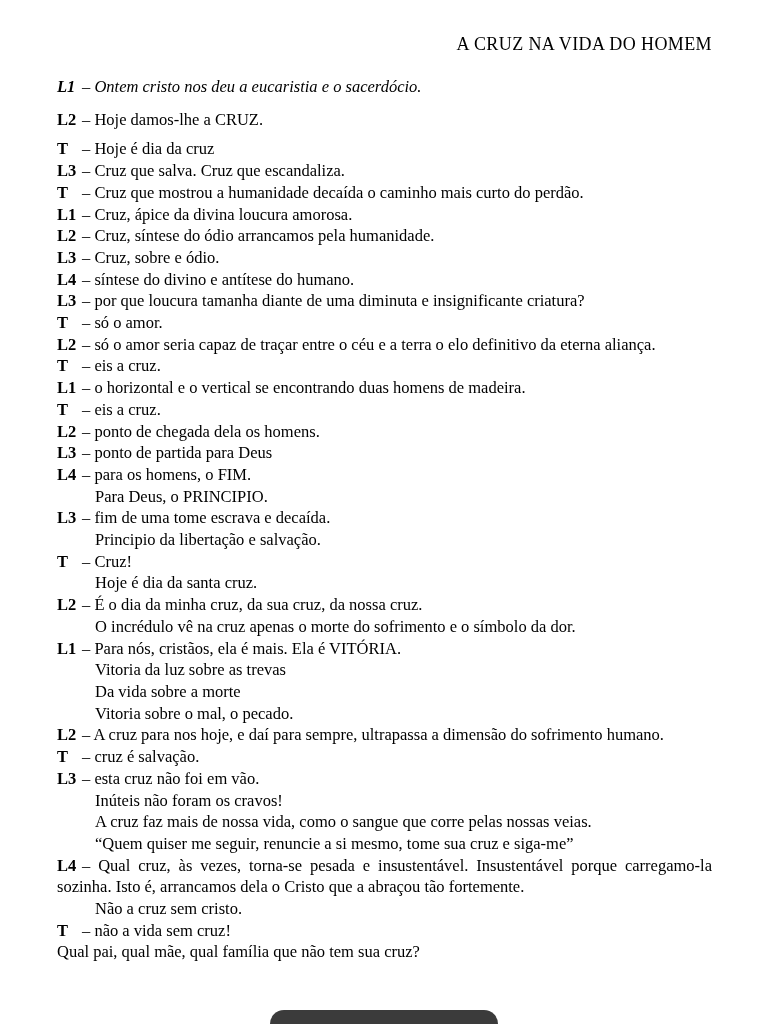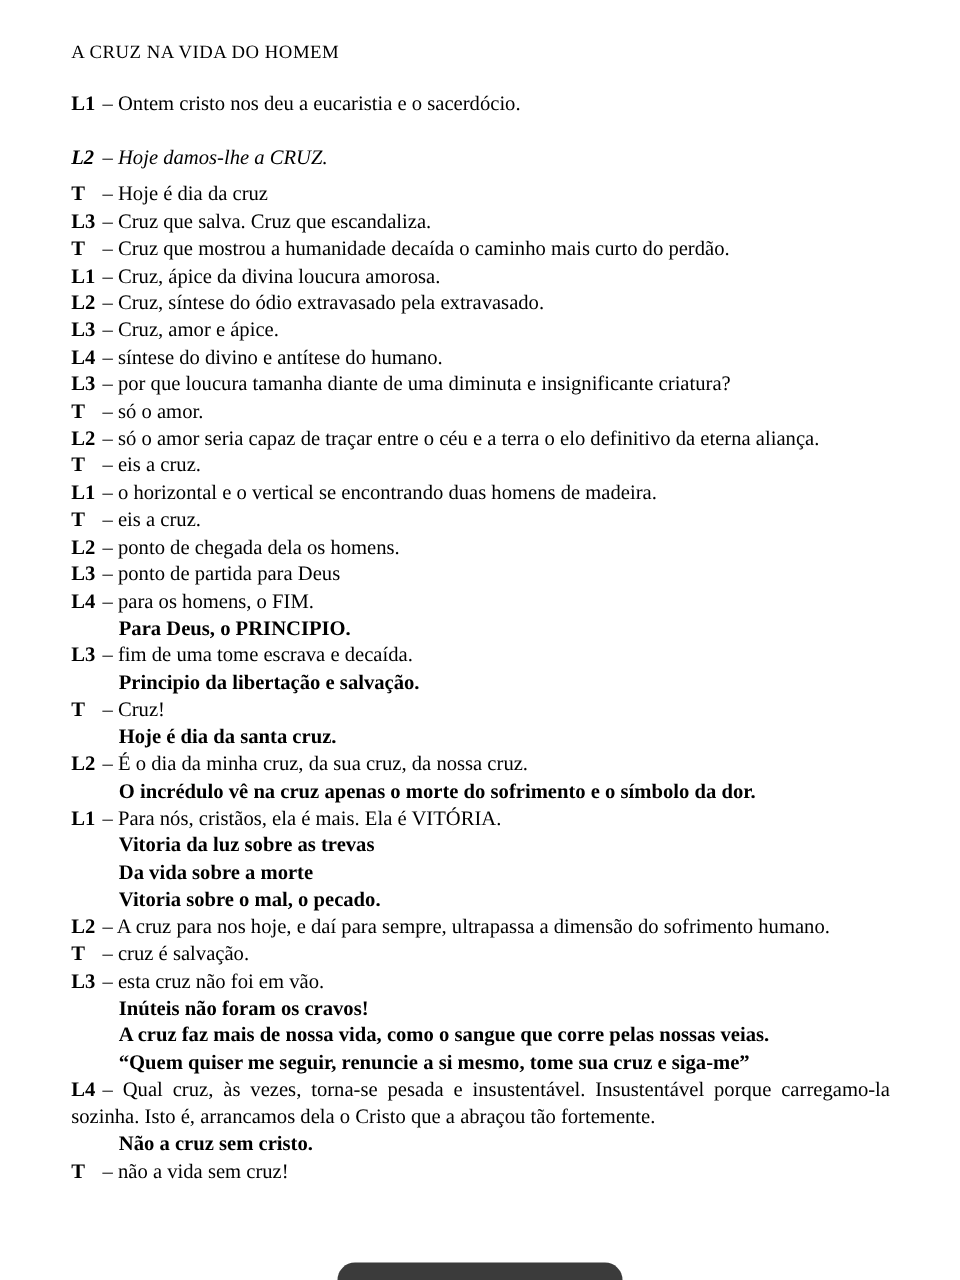--- a/index.html
+++ b/index.html
@@ -5,35 +5,35 @@
   * { margin: 0; padding: 0; box-sizing: border-box; }
   html, body { background: #ffffff; }
   body {
     width: 768px; height: 1024px;
     position: relative; overflow: hidden;
     font-family: "Liberation Serif", "DejaVu Serif", serif;
     color: #000000;
   }
   .page { width: 100%; height: 100%; padding: 34px 56px 0 57px; position: relative; }
   .doc-title {
-    text-align: left;
-    font-size: 15px;
+    text-align: right;
+    font-size: 18px;
     letter-spacing: 0.4px;
     margin-bottom: 21px;
     white-space: nowrap;
   }
   .text-body { }
   .line {
     font-size: 16.5px;
     line-height: 21.7px;
     text-align: justify;
   }
-  .line.gap-large { margin-bottom: 21px; }
-  .line.gap-small { margin-bottom: 8px; font-style: italic; }
-  .line.indent { padding-left: 38px; font-weight: bold; }
+  .line.gap-large { margin-bottom: 11px; font-style: italic; }
+  .line.gap-small { margin-bottom: 8px; }
+  .line.indent { padding-left: 38px; }
   .speaker-label {
     font-weight: bold;
     display: inline-block;
     min-width: 25px;
   }
   .dash { }
   .bottom-toolbar {
     position: absolute;
     left: 50%;
     transform: translateX(-50%);
@@ -50,22 +50,22 @@
 <div class="page">
   <div class="doc-title">A CRUZ NA VIDA DO HOMEM</div>
 
   <div class="text-body">
       <p class="line gap-large"><span class="speaker-label">L1</span><span class="dash">– </span><span class="line-text">Ontem cristo nos deu a eucaristia e o sacerdócio.</span></p>
       <p class="line gap-small"><span class="speaker-label">L2</span><span class="dash">– </span><span class="line-text">Hoje damos-lhe a CRUZ.</span></p>
       <p class="line"><span class="speaker-label">T</span><span class="dash">– </span><span class="line-text">Hoje é dia da cruz</span></p>
       <p class="line"><span class="speaker-label">L3</span><span class="dash">– </span><span class="line-text">Cruz que salva. Cruz que escandaliza.</span></p>
       <p class="line"><span class="speaker-label">T</span><span class="dash">– </span><span class="line-text">Cruz que mostrou a humanidade decaída o caminho mais curto do perdão.</span></p>
       <p class="line"><span class="speaker-label">L1</span><span class="dash">– </span><span class="line-text">Cruz, ápice da divina loucura amorosa.</span></p>
-      <p class="line"><span class="speaker-label">L2</span><span class="dash">– </span><span class="line-text">Cruz, síntese do ódio extravasado pela extravasado.</span></p>
-      <p class="line"><span class="speaker-label">L3</span><span class="dash">– </span><span class="line-text">Cruz, amor e ápice.</span></p>
+      <p class="line"><span class="speaker-label">L2</span><span class="dash">– </span><span class="line-text">Cruz, síntese do ódio arrancamos pela humanidade.</span></p>
+      <p class="line"><span class="speaker-label">L3</span><span class="dash">– </span><span class="line-text">Cruz, sobre e ódio.</span></p>
       <p class="line"><span class="speaker-label">L4</span><span class="dash">– </span><span class="line-text">síntese do divino e antítese do humano.</span></p>
       <p class="line"><span class="speaker-label">L3</span><span class="dash">– </span><span class="line-text">por que loucura tamanha diante de uma diminuta e insignificante criatura?</span></p>
       <p class="line"><span class="speaker-label">T</span><span class="dash">– </span><span class="line-text">só o amor.</span></p>
       <p class="line"><span class="speaker-label">L2</span><span class="dash">– </span><span class="line-text">só o amor seria capaz de traçar entre o céu e a terra o elo definitivo da eterna aliança.</span></p>
       <p class="line"><span class="speaker-label">T</span><span class="dash">– </span><span class="line-text">eis a cruz.</span></p>
       <p class="line"><span class="speaker-label">L1</span><span class="dash">– </span><span class="line-text">o horizontal e o vertical se encontrando duas homens de madeira.</span></p>
       <p class="line"><span class="speaker-label">T</span><span class="dash">– </span><span class="line-text">eis a cruz.</span></p>
       <p class="line"><span class="speaker-label">L2</span><span class="dash">– </span><span class="line-text">ponto de chegada dela os homens.</span></p>
       <p class="line"><span class="speaker-label">L3</span><span class="dash">– </span><span class="line-text">ponto de partida para Deus</span></p>
       <p class="line"><span class="speaker-label">L4</span><span class="dash">– </span><span class="line-text">para os homens, o FIM.</span></p>
@@ -82,16 +82,17 @@
       <p class="line indent"><span class="line-text">Vitoria sobre o mal, o pecado.</span></p>
       <p class="line"><span class="speaker-label">L2</span><span class="dash">– </span><span class="line-text">A cruz para nos hoje, e daí para sempre, ultrapassa a dimensão do sofrimento humano.</span></p>
       <p class="line"><span class="speaker-label">T</span><span class="dash">– </span><span class="line-text">cruz é salvação.</span></p>
       <p class="line"><span class="speaker-label">L3</span><span class="dash">– </span><span class="line-text">esta cruz não foi em vão.</span></p>
       <p class="line indent"><span class="line-text">Inúteis não foram os cravos!</span></p>
       <p class="line indent"><span class="line-text">A cruz faz mais de nossa vida, como o sangue que corre pelas nossas veias.</span></p>
       <p class="line indent"><span class="line-text">“Quem quiser me seguir, renuncie a si mesmo, tome sua cruz e siga-me”</span></p>
       <p class="line"><span class="speaker-label">L4</span><span class="dash">– </span><span class="line-text">Qual cruz, às vezes, torna-se pesada e insustentável. Insustentável porque carregamo-la sozinha. Isto é, arrancamos dela o Cristo que a abraçou tão fortemente.</span></p>
       <p class="line indent"><span class="line-text">Não a cruz sem cristo.</span></p>
       <p class="line"><span class="speaker-label">T</span><span class="dash">– </span><span class="line-text">não a vida sem cruz!</span></p>
+      <p class="line"><span class="line-text">Qual pai, qual mãe, qual família que não tem sua cruz?</span></p>
     </div>
 
   <div class="bottom-toolbar"></div>
 </div>
 
 </body></html>

